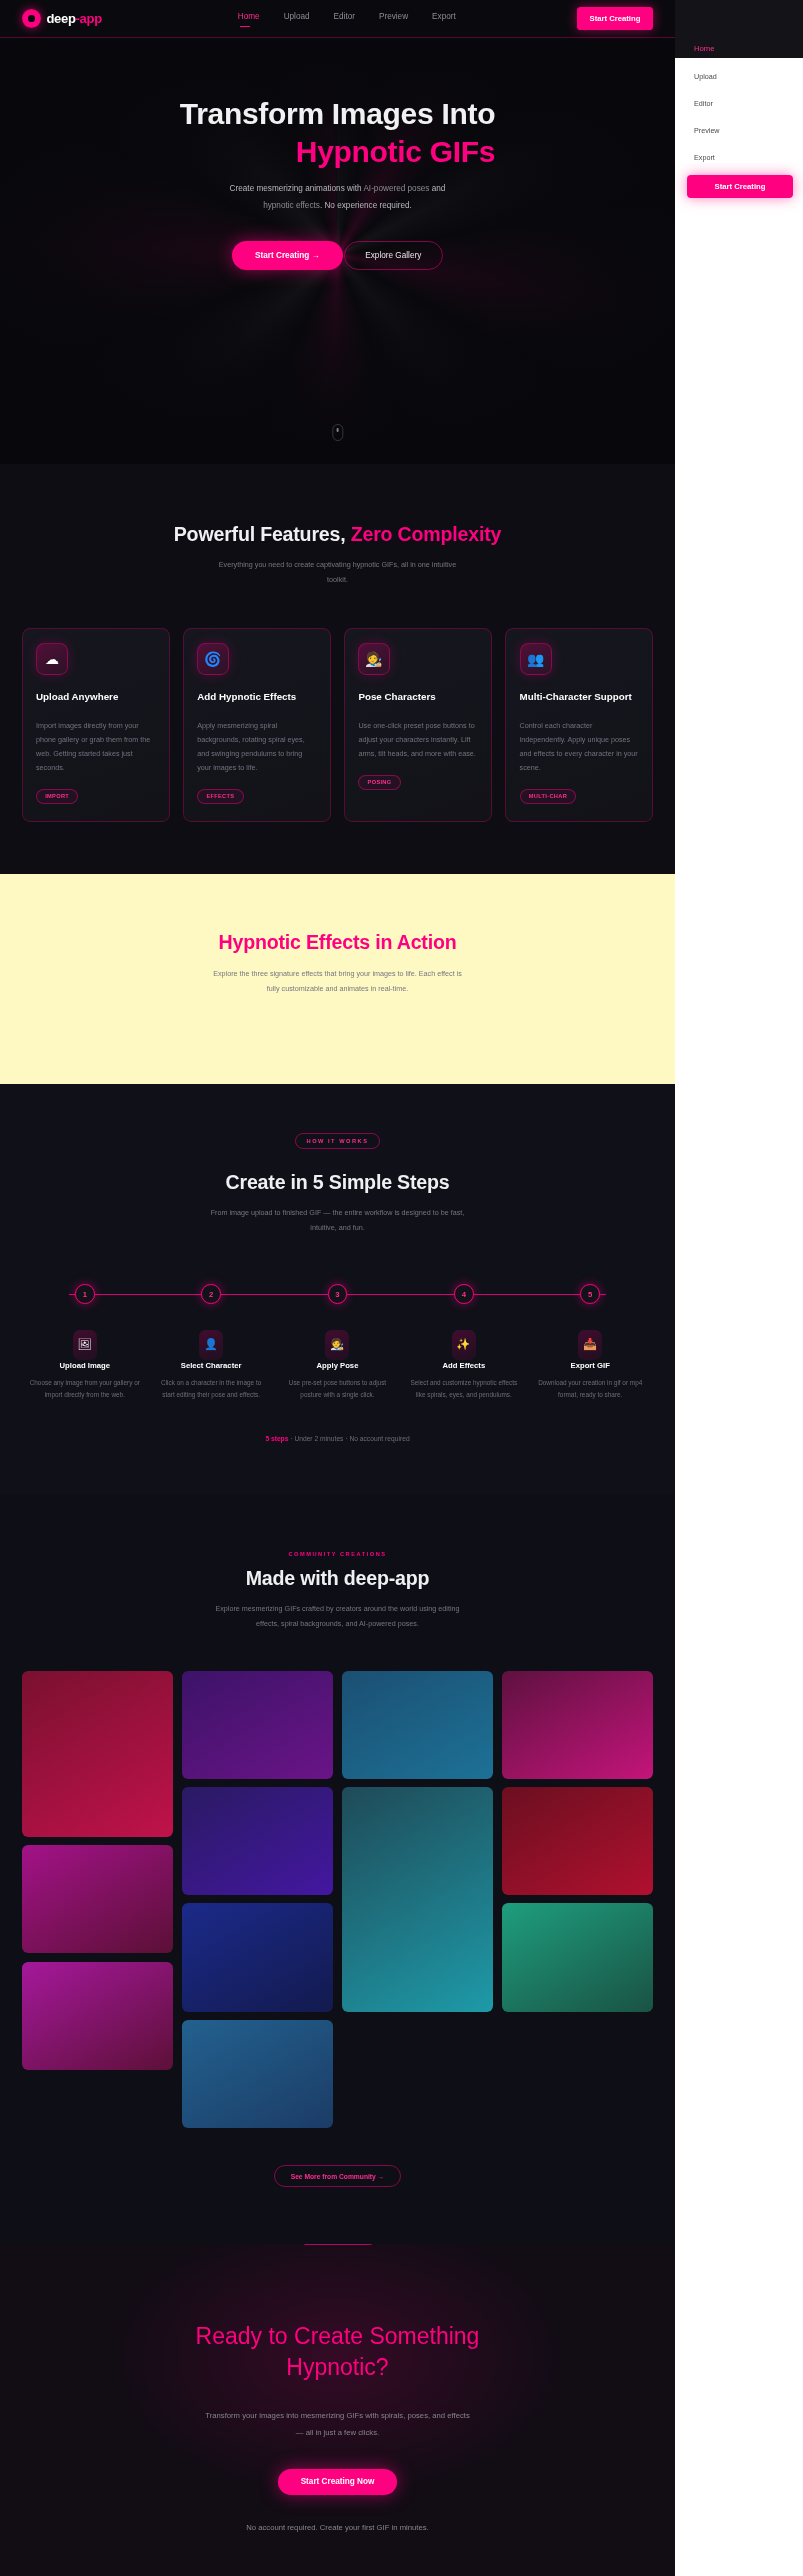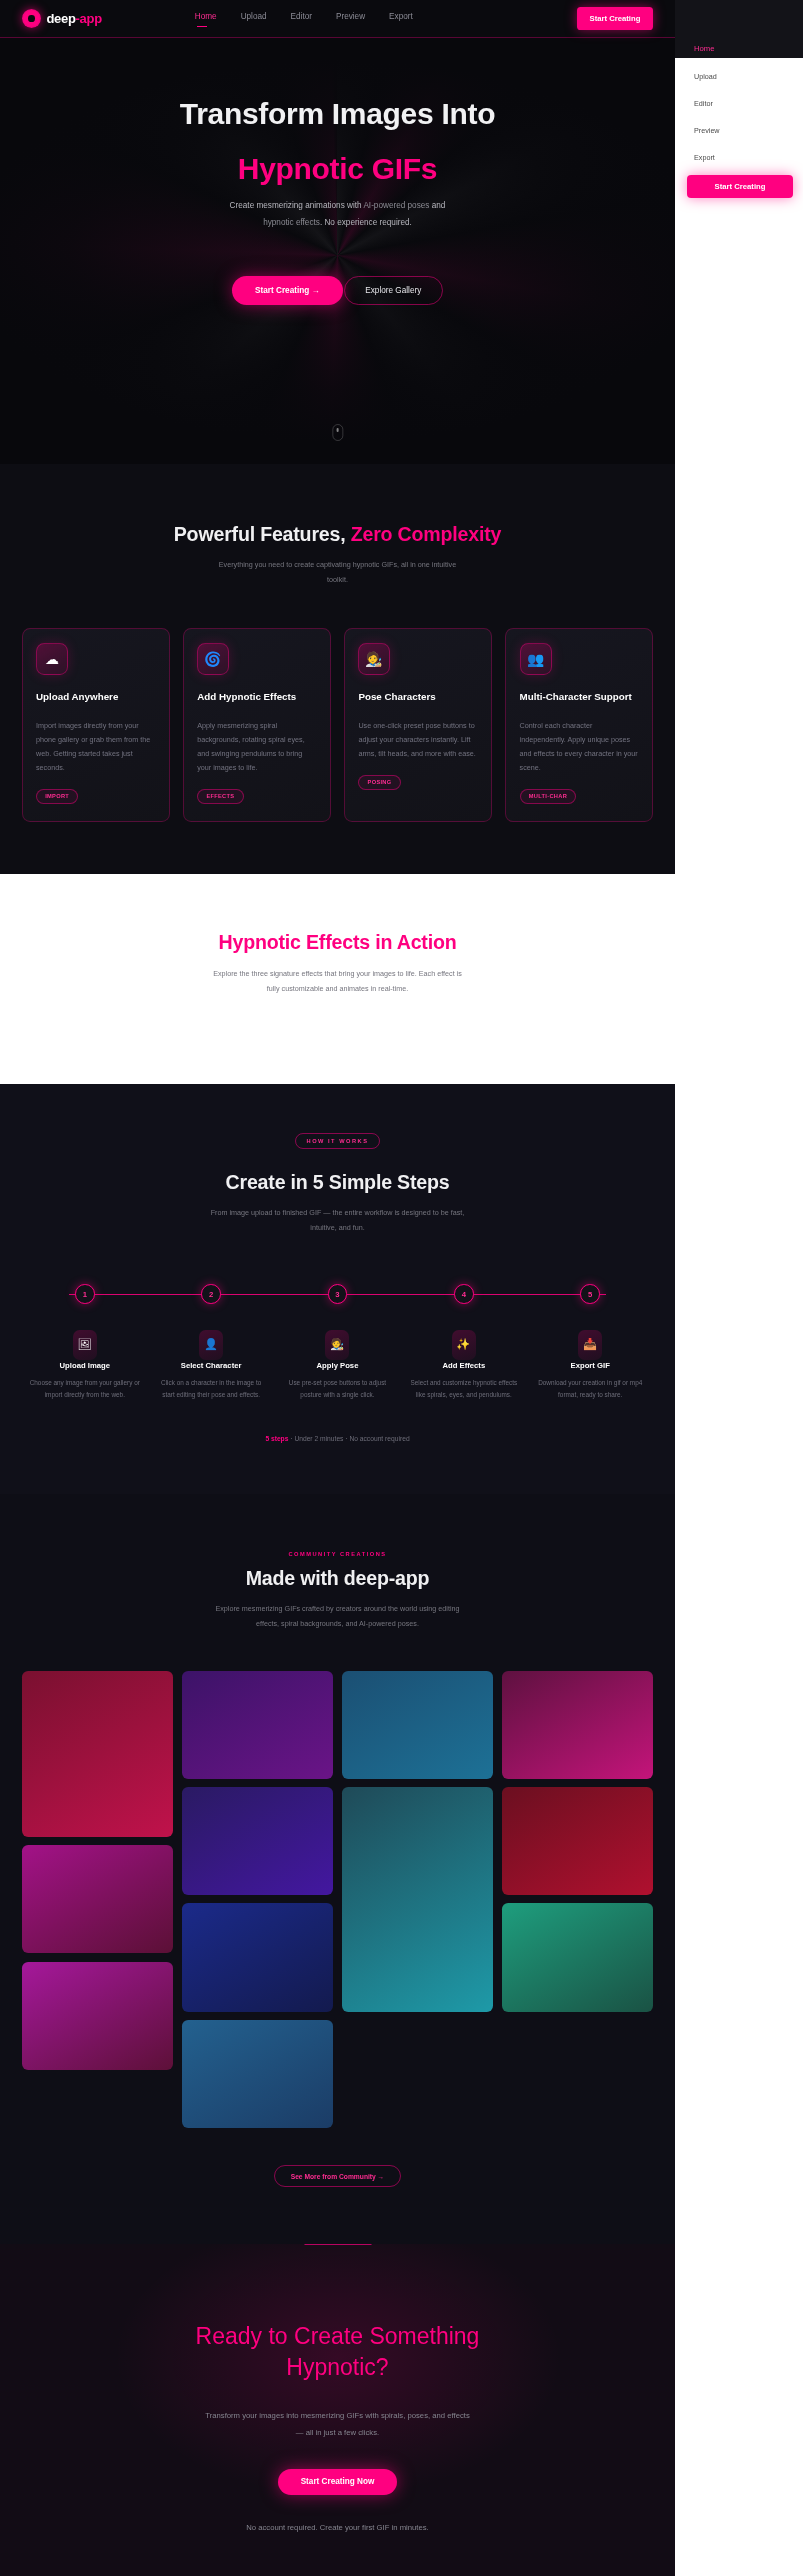--- a/index.html
+++ b/index.html
@@ -13,21 +13,21 @@
   .page { width: 675px; position: relative; overflow: hidden; background:#0d0d13; }
   .shell { display: flex; width: 804px; align-items: flex-start; }
 
   
   .header {
     height: 38px; width: 675px;
     background: #0a0a0e;
     border-bottom: 0.5px solid rgba(236,0,122,.35);
     display: flex; align-items: center;
     padding: 0 21.6px;
-    position: relative; z-index: 20;
+    position: relative; z-index: 20; gap: 43px;
   }
   .brand { display:flex; align-items:center; gap:5.2px; }
   .brand-mark {
     width: 19.6px; height: 19.6px; border-radius: 50%;
     background: radial-gradient(circle at 50% 50%, #ff0080 0%, #ff0080 55%, #c1006b 100%);
     display:flex; align-items:center; justify-content:center;
     box-shadow: 0 0 9.3px rgba(255,0,128,.65);
   }
   .brand-mark::after { content:""; width:6.7px; height:6.7px; border-radius:50%; background:#0a0a0e; }
   .brand-text { font-size: 13px; font-weight: bold; letter-spacing:-0.3px; }
@@ -88,28 +88,28 @@
   .hero-vig {
     position:absolute; inset:0;
     background: radial-gradient(ellipse 55% 45% at 50% 50%, rgba(0,0,0,.05) 0%, rgba(8,8,12,.85) 72%, #08080c 100%);
   }
   .hero-inner { position:relative; z-index:3; text-align:center; padding-top:59px; }
   .hero-h1 {
     font-size:30px; line-height:1.12; font-weight:bold; letter-spacing:-0.3px;
     color:#f1f1f3;
   }
   .hero-h1 .grad {
-    display:block; color:#ff0080; margin-top:21px;
+    display:block; color:#ff0080; margin-top:4px;text-align:right;
   }
   .hero-sub {
     margin: 13px auto 0; width: 242px;
     font-size:8.2px; line-height:2.0; color:#b7b7be;text-align:center;
   }
   .hero-sub .dim { color:#8b8b93; }
-  .hero-btns { margin-top:45px; display:flex; gap:1px; justify-content:center; }
+  .hero-btns { margin-top:27px; display:flex; gap:1px; justify-content:center; }
   .btn-primary {
     background:#ff0080; color:#fff; border:none; border-radius:17.5px;
     padding:8.8px 23px; font-size:8.2px; font-weight:bold; cursor:pointer;
     box-shadow:0 0 16.5px rgba(255,0,128,.55);
     font-family:"Liberation Sans", sans-serif;
   }
   .btn-ghost {
     background:transparent; color:#e6e6ea; border:0.5px solid rgba(236,0,122,.55);
     border-radius:17.5px; padding:8.8px 20.6px; font-size:8.2px; cursor:pointer;
     font-family:"Liberation Sans", sans-serif;
@@ -141,21 +141,21 @@
     box-shadow:0 0 11.3px rgba(236,0,122,.22);
   }
   .fcard h3 { font-size:9.8px; margin-top:16.5px; font-weight:bold; color:#fff; line-height:1.3; }
   .fcard p { font-size:7.2px; line-height:1.95; color:#737380; margin-top:15px; }
   .ftag {
     display:inline-block; margin-top:13.4px; font-size:5.7px; letter-spacing:0.3px; font-weight:bold;
     color:#ff2d92; border:0.5px solid rgba(236,0,122,.5); border-radius:10.3px; padding:3.6px 8.2px;
     background:rgba(236,0,122,.07);
   }
 
-  .effects { background:#ffffff; padding-top:57px; padding-bottom:88px; }
+  .effects { background:#fef9c3; padding-top:57px; padding-bottom:88px; }
 
   
   .steps { background:#101019; padding-top:49px; padding-bottom:52px; position:relative; }
   .eyebrow {
     display:block; margin:0 auto; width:fit-content; font-size:5.7px; letter-spacing:1.5px; font-weight:bold;
     color:#ff2d92; border:0.5px solid rgba(236,0,122,.55); border-radius:10.3px; padding:4.1px 10.3px;
   }
   .eyebrow-plain { display:block; text-align:center; font-size:5.7px; letter-spacing:1.5px; font-weight:bold; color:#ff0080; }
   .steps h2 { margin-top:21.6px; }
   .step-track { position:relative; margin-top:49px; height:20.6px; }

